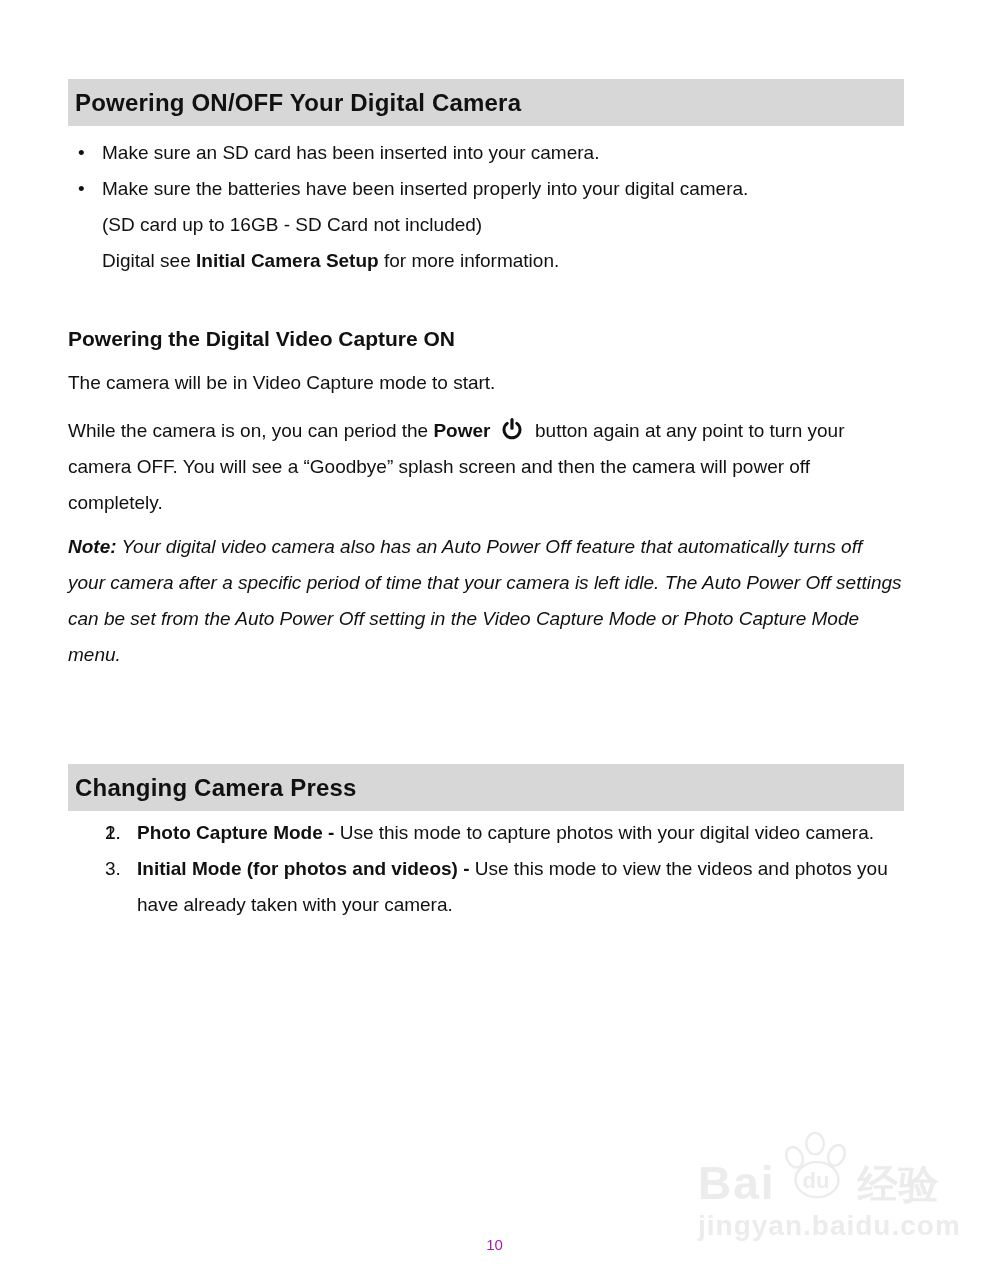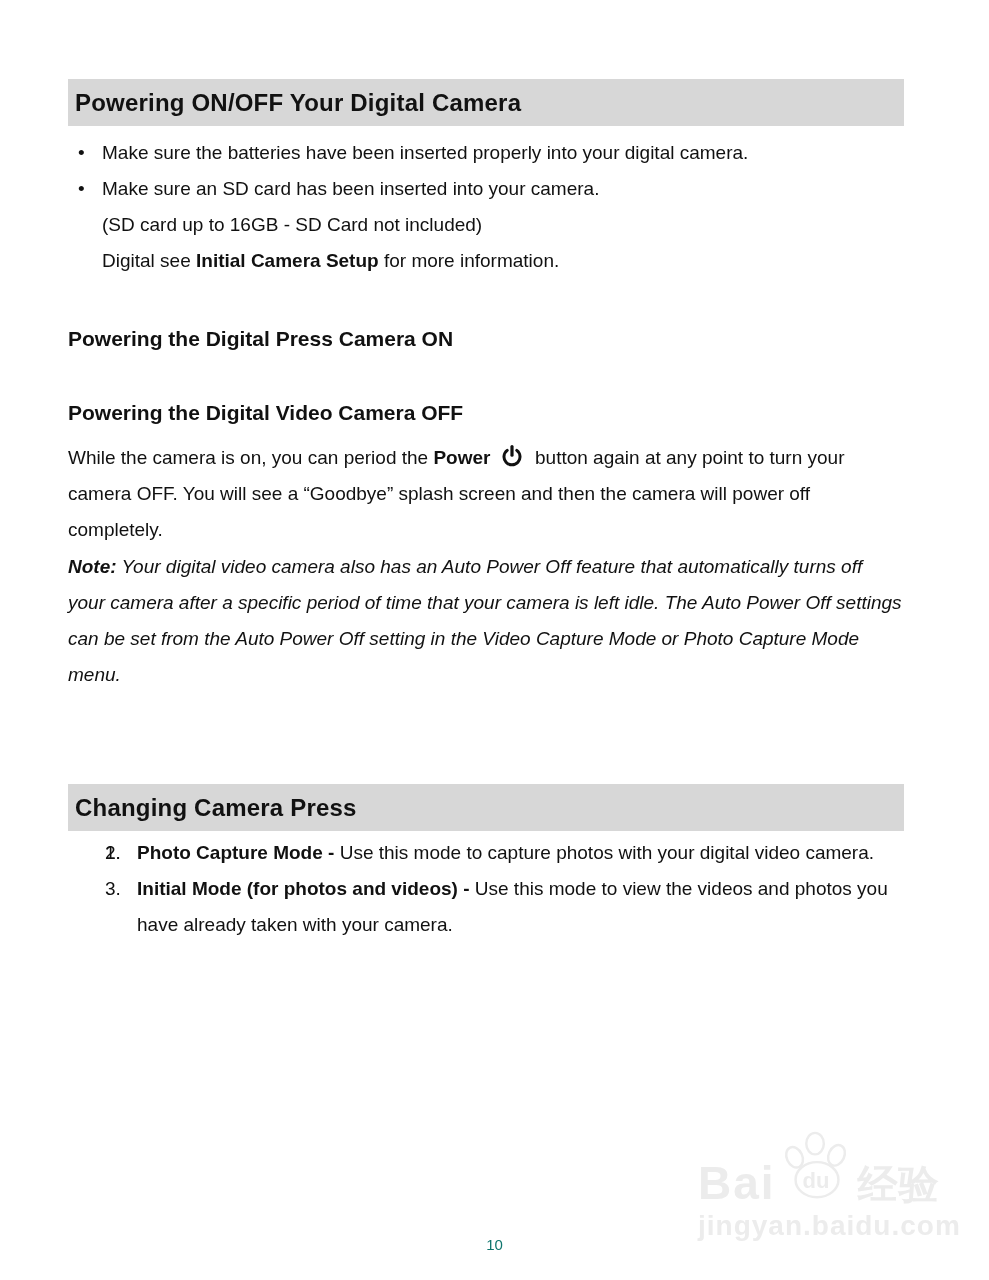--- a/index.html
+++ b/index.html
@@ -59,21 +59,21 @@
   .subheading {
     font-size: 21px;
     font-weight: bold;
     line-height: 30px;
   }
   .subheading.on { margin-top: 45px; }
   .subheading.off { margin-top: 44px; }
 
   .para.on-para { margin-top: 11px; }
   .para.off-para { margin-top: 12px; }
-  .para.note-para { margin-top: 1px; }
+  .para.note-para { margin-top: 8px; }
 
   .power-icon { display: inline-block; margin: 0 6px 0 4px; }
   .power-icon svg { vertical-align: -4px; }
 
   .section-bar.mode-bar { margin-top: 91px; }
   .mode-intro { margin-top: 6px; font-size: 19px; line-height: 36px; }
   .num-list { margin-top: 4px; }
   .num-item {
     position: relative;
     padding-left: 69px;
@@ -115,45 +115,45 @@
     letter-spacing: 1px;
     white-space: nowrap;
   }
   .page-number {
     position: absolute;
     top: 1236px;
     left: 0;
     width: 100%;
     text-align: center;
     font-size: 15px;
-    color: #0f766e;
+    color: #a21caf;
   }
 </style>
 </head>
 <body>
 
 <div class="page">
   <div class="content">
 
     <div class="section-bar">
       <span class="section-title">Powering ON/OFF Your Digital Camera</span>
     </div>
 
     <div class="bullet-list">
+      <div class="bullet-item"><span>Make sure an SD card has been inserted into your camera.</span></div>
       <div class="bullet-item"><span>Make sure the batteries have been inserted properly into your digital camera.</span></div>
-      <div class="bullet-item"><span>Make sure an SD card has been inserted into your camera.</span></div>
       <div class="sub-line"><span>(SD card up to 16GB - SD Card not included)</span></div>
       <div class="sub-line"><span>Digital see </span><span class="b">Initial Camera Setup</span><span> for more information.</span></div>
     </div>
 
-    <div class="subheading on">Powering the Digital Press Camera ON</div>
+    <div class="subheading on">Powering the Digital Video Capture ON</div>
     <div class="para on-para body-text">
-    </div>
-
-    <div class="subheading off">Powering the Digital Video Camera OFF</div>
+      <div class="para-line"><span>The camera will be in Video Capture mode to start.</span></div>
+    </div>
+
     <div class="para off-para body-text"><span>While the camera is on, you can period the </span><span class="b">Power</span>
   <span class="power-icon"><svg width="24" height="24" viewBox="0 0 24 24" aria-hidden="true">
             <path d="M12 2.5 L12 11.2" stroke="#111111" stroke-width="3.2" stroke-linecap="round" fill="none"></path>
             <path d="M7.2 6.4 A8 8 0 1 0 16.8 6.4" stroke="#111111" stroke-width="3" stroke-linecap="round" fill="none"></path>
           </svg></span>
 <span> button again at any point to turn your camera OFF. You will see a “Goodbye” splash screen and then the camera will power off completely.</span></div>
     <div class="para note-para body-text"><span class="b i">Note:</span><span class="i">    Your digital video camera also has an Auto Power Off feature that automatically turns off your camera after a specific period of time that your camera is left idle. The Auto Power Off settings can be set from the Auto Power Off setting in the Video Capture Mode or Photo Capture Mode menu.</span></div>
 
     <div class="section-bar mode-bar">
       <span class="section-title">Changing Camera Press</span>

